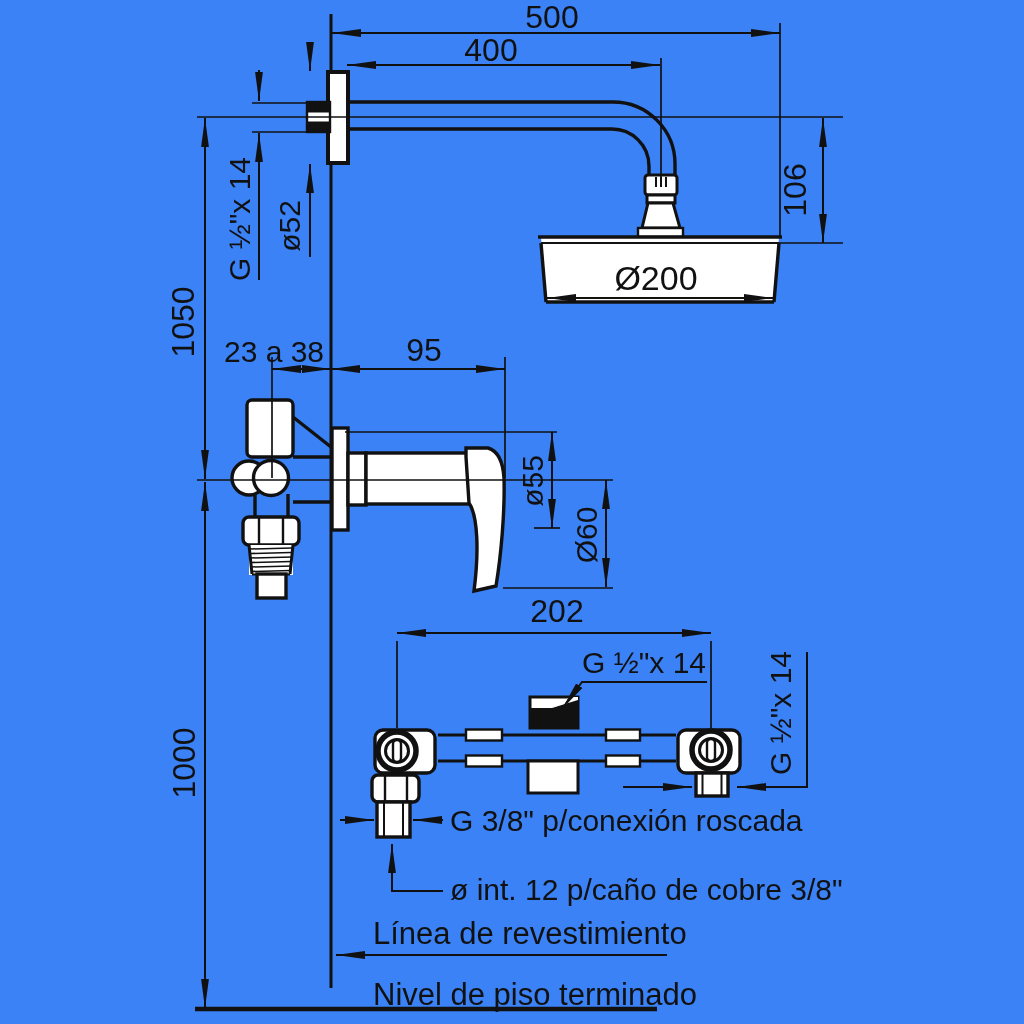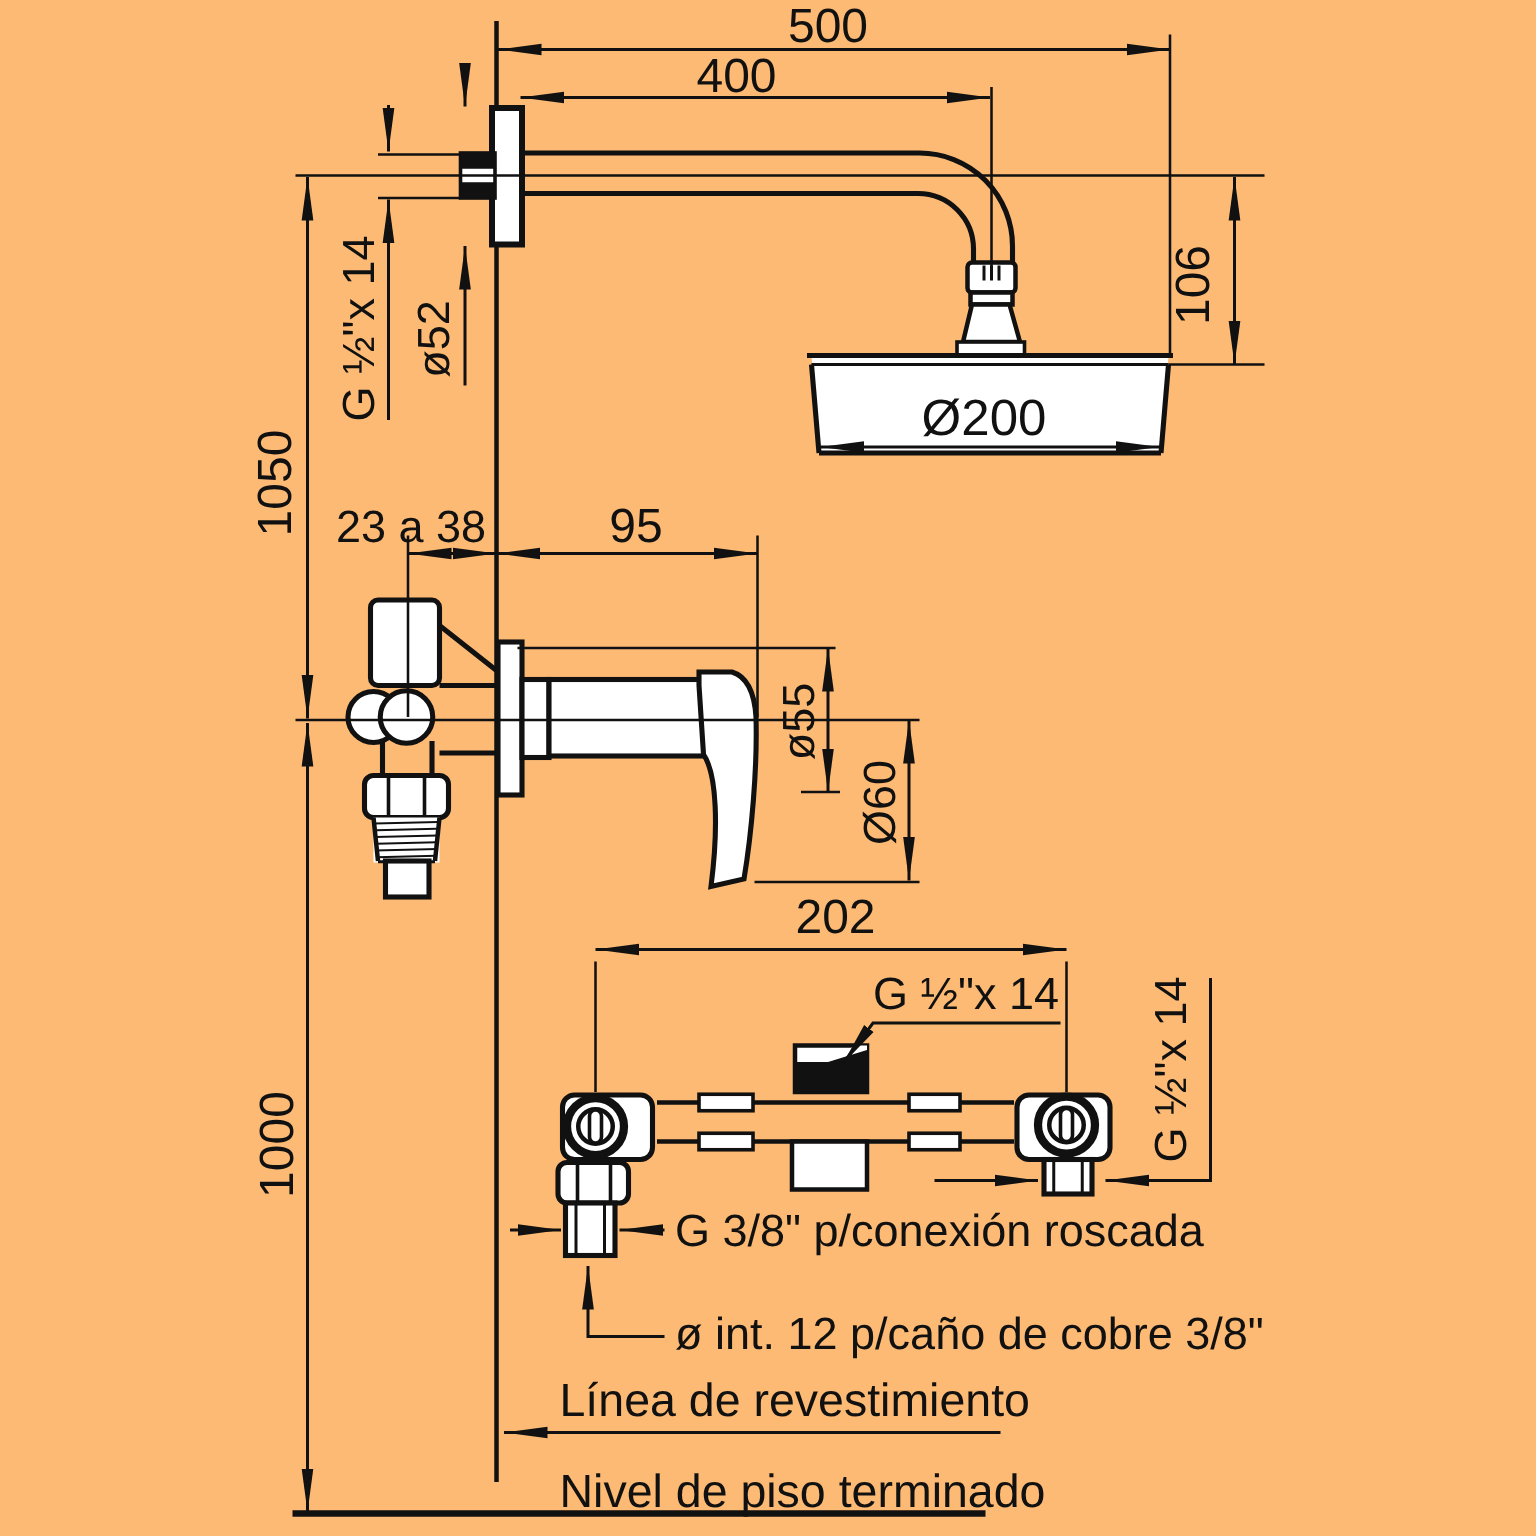--- a/index.html
+++ b/index.html
@@ -1,16 +1,16 @@
 <!DOCTYPE html>
 <html><head>
 <meta charset="utf-8">
 <style>
   html,body{margin:0;padding:0;background:#fff;}
-  #stage{position:relative;width:1024px;height:1024px;background:#fdba74;overflow:hidden;}
+  #stage{position:relative;width:1024px;height:1024px;background:#3b82f6;overflow:hidden;}
   svg{position:absolute;left:0;top:0;}
   svg text{font-family:"Liberation Sans","DejaVu Sans",sans-serif;fill:#111;}
   .t30{font-size:30px;} .t31{font-size:31px;} .t32{font-size:32px;} .t34{font-size:34px;}
   .ln{stroke:#111;fill:none;stroke-linecap:butt;}
   .dim{stroke-width:2;}
   .thin{stroke-width:1.7;}
   .out{stroke-width:3.4;}
   .med{stroke-width:2.4;}
   .hvy{stroke-width:4.4;}
   .fw{fill:#fff;}

